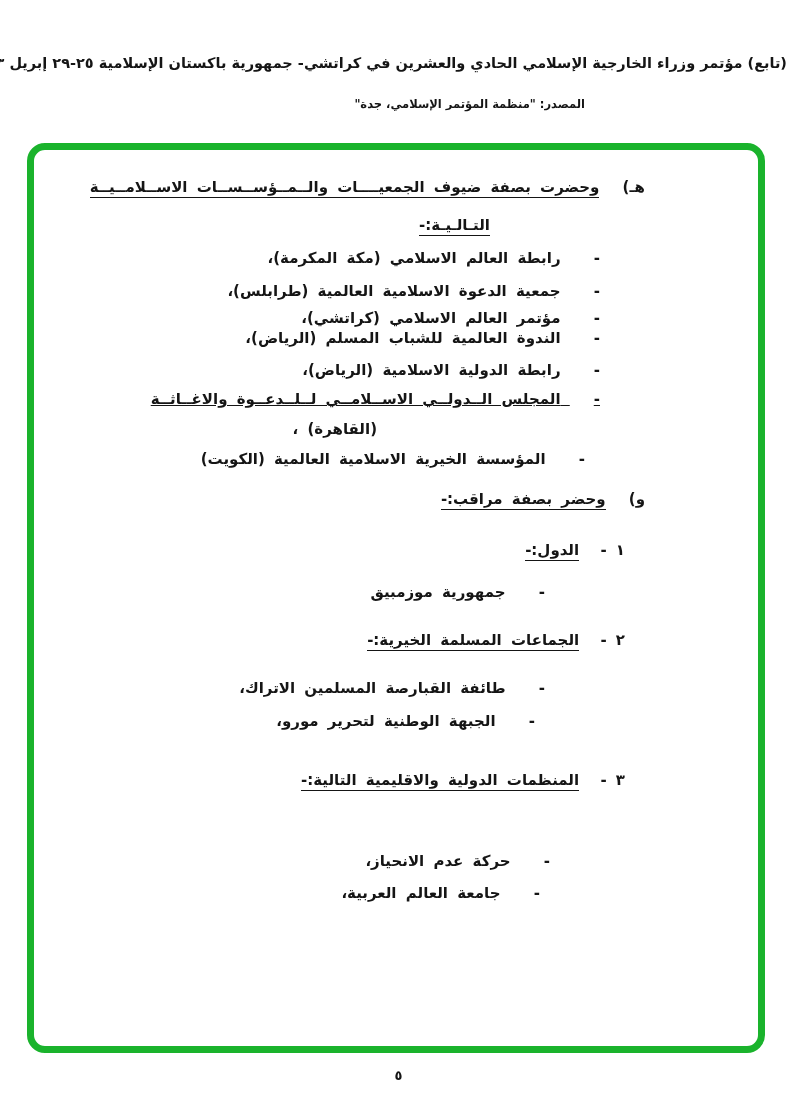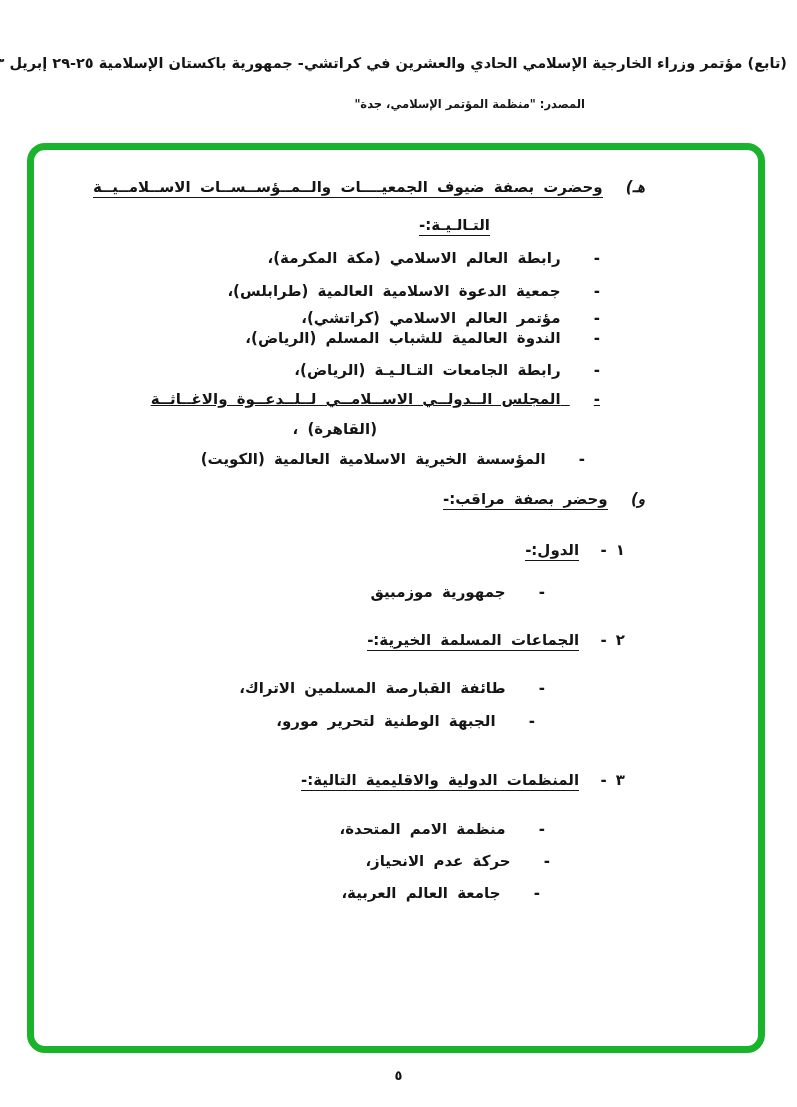--- a/index.html
+++ b/index.html
@@ -35,21 +35,21 @@
   .line{
     position:absolute;
     white-space:nowrap;
     font-size:15px;font-weight:bold;
     word-spacing:4px;
   }
   .u{
     border-bottom:1.5px solid #151515;
     padding-bottom:1px;
   }
-  .marker{margin-left:14px;font-style:italic;}
+  .marker{margin-left:14px;}
   .num{margin-left:12px;}
   .dash{margin-left:24px;font-weight:bold;}
   .pageno{
     position:absolute;top:1068px;left:0;right:0;
     text-align:center;
     font-size:13px;font-weight:bold;
   }
 </style>
 </head>
 <body>
@@ -80,21 +80,21 @@
   <div class="line" style="top:309px;right:197px;">
     <span class="dash">-</span>
     <span>مؤتمر العالم الاسلامي (كراتشي)،</span>
   </div>
   <div class="line" style="top:329px;right:197px;">
     <span class="dash">-</span>
     <span>الندوة العالمية للشباب المسلم (الرياض)،</span>
   </div>
   <div class="line" style="top:361px;right:197px;">
     <span class="dash">-</span>
-    <span>رابطة الجامعات التـالـيـة (الرياض)،</span>
+    <span>رابطة الدولية الاسلامية (الرياض)،</span>
   </div>
   <div class="line" style="top:390px;right:197px;text-decoration:underline;">
     <span class="dash">-</span>
     <span>المجلس الــدولــي الاســلامــي لــلــدعــوة والاغــاثــة</span>
   </div>
   <div class="line" style="top:420px;right:420px;">
     <span>(القاهرة) ،</span>
   </div>
   <div class="line" style="top:450px;right:212px;">
     <span class="dash">-</span>
@@ -125,24 +125,20 @@
   </div>
   <div class="line" style="top:712px;right:262px;">
     <span class="dash">-</span>
     <span>الجبهة الوطنية لتحرير مورو،</span>
   </div>
 
   <div class="line" style="top:771px;right:172px;">
     <span class="num">٣ -</span>
     <span class="u">المنظمات الدولية والاقليمية التالية:-</span>
   </div>
-  <div class="line" style="top:820px;right:252px;">
-    <span class="dash">-</span>
-    <span>منظمة الامم المتحدة،</span>
-  </div>
   <div class="line" style="top:852px;right:247px;">
     <span class="dash">-</span>
     <span>حركة عدم الانحياز،</span>
   </div>
   <div class="line" style="top:884px;right:257px;">
     <span class="dash">-</span>
     <span>جامعة العالم العربية،</span>
   </div>
 
   <div class="pageno">٥</div>

